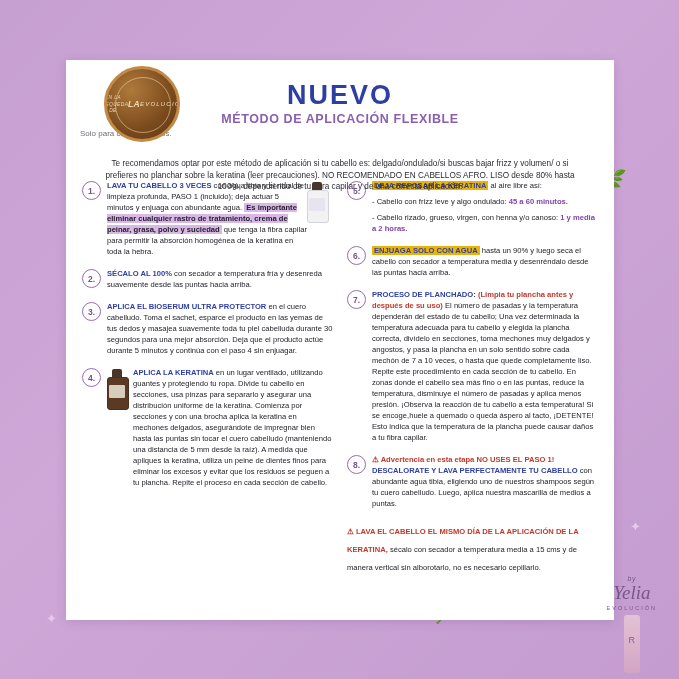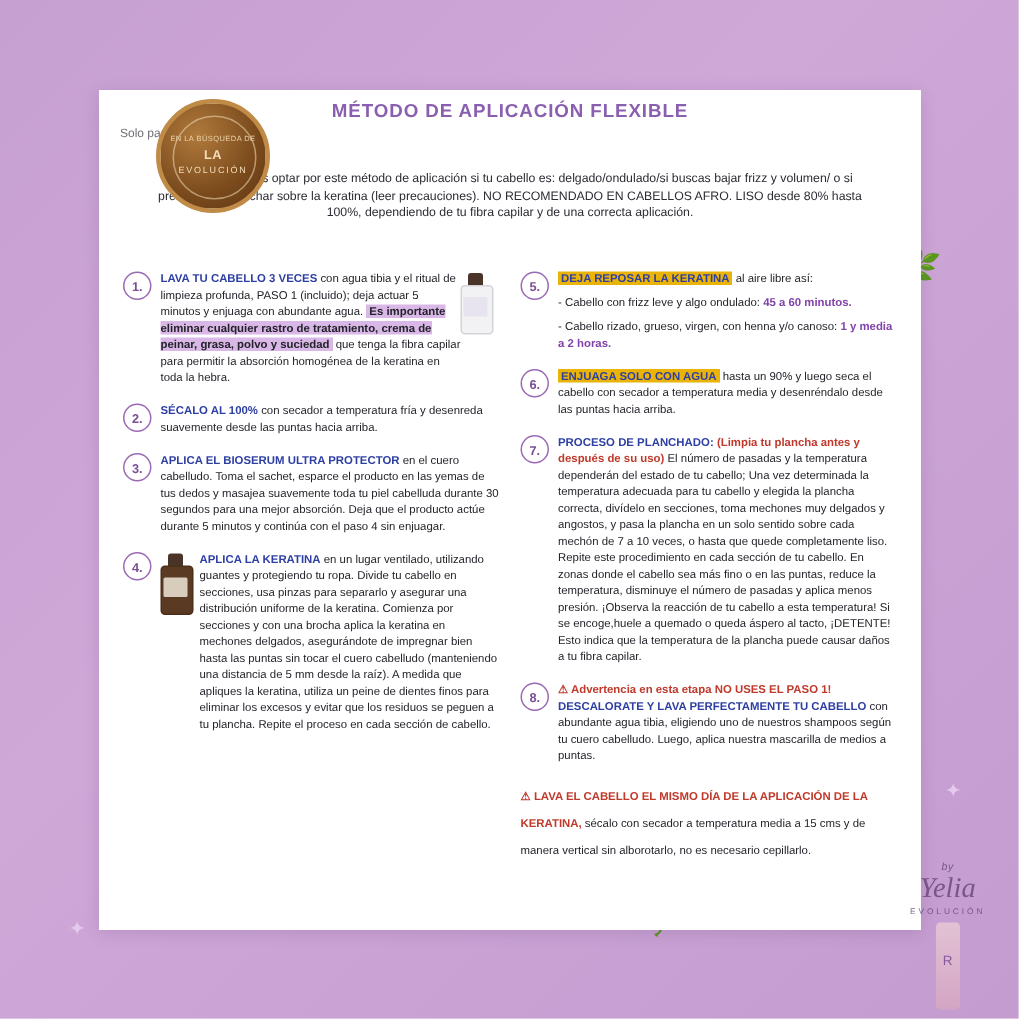--- a/index.html
+++ b/index.html
@@ -47,28 +47,29 @@
     left: 38px;
     top: 6px;
     width: 76px;
     height: 76px;
     border-radius: 50%;
     background: radial-gradient(circle at 35% 30%, #b07a3c 0%, #7a4a1c 60%, #5d3512 100%);
     border: 3px solid #c08a47;
     box-sizing: border-box;
     color: #f3dcb8;
     display: flex;
-    flex-direction: column;
+    flex-direction: row;
     align-items: center;
     justify-content: center;
     text-align: center;
     font-size: 5px;
     letter-spacing: .3px;
     line-height: 1.35;
     overflow: hidden;
+    font-style: italic;
   }
   .badge .b-top { font-size: 5px; opacity: .92; }
   .badge .b-main { font-size: 8.5px; font-weight: bold; margin-top: 1px; }
   .badge .b-sub { font-size: 6px; letter-spacing: 1.2px; margin-top: 1px; }
   .badge .b-ring {
     width: 54px; height: 54px; border-radius: 50%;
     border: 1px solid rgba(243,220,184,.55);
     position: absolute; left: 8px; top: 8px;
   }
   .title {
@@ -219,20 +220,21 @@
 
   <div class="card">
 
     <div class="header">
       <div class="badge">
         <div class="b-ring"></div>
         <div class="b-top">EN LA BÚSQUEDA DE</div>
         <div class="b-main">LA</div>
         <div class="b-sub">EVOLUCIÓN</div>
       </div>
+      <div class="title">NUEVO</div>
       <div class="subtitle">MÉTODO DE APLICACIÓN FLEXIBLE</div>
       <div class="subsub">Solo para cabellos sanos.</div>
       <div class="intro">Te recomendamos optar por este método de aplicación si tu cabello es: delgado/ondulado/si buscas bajar frizz y volumen/ o si prefieres no planchar sobre la keratina (leer precauciones). NO RECOMENDADO EN CABELLOS AFRO. LISO desde 80% hasta 100%, dependiendo de tu fibra capilar y de una correcta aplicación.</div>
     </div>
 
     <div class="body">
 
       <div class="col">
 
         <div class="step">

